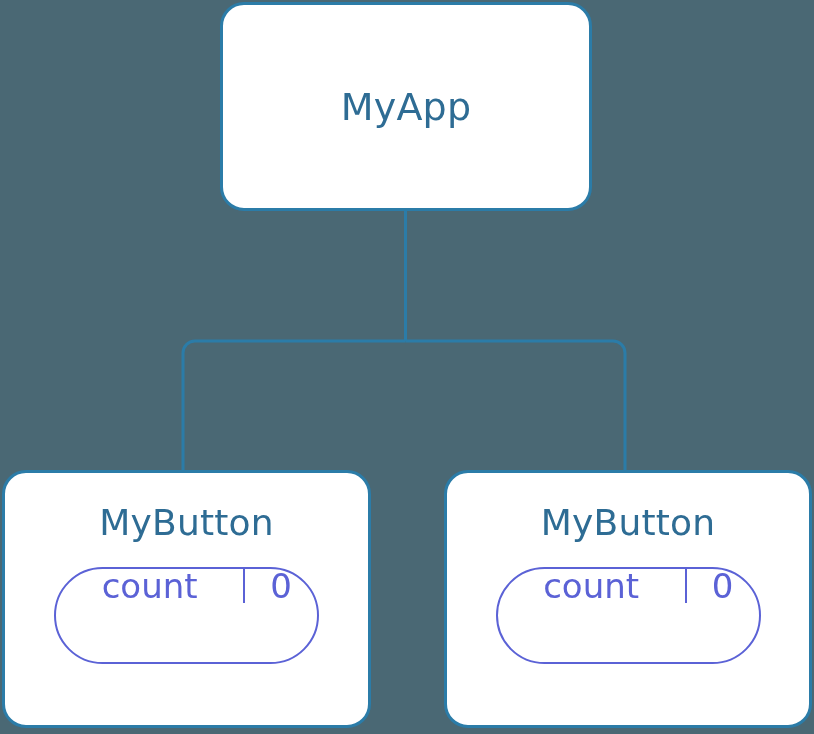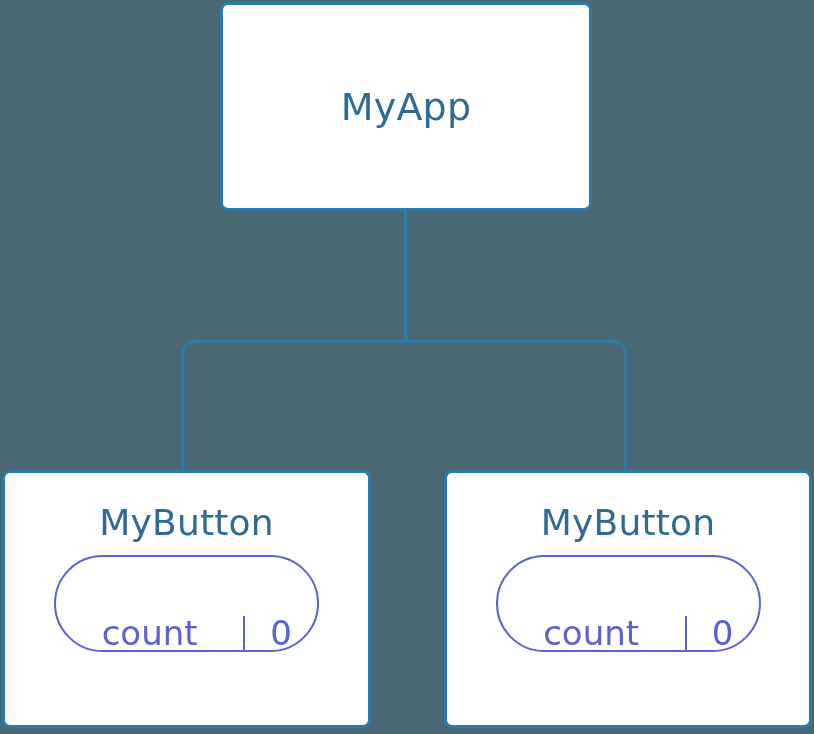--- a/index.html
+++ b/index.html
@@ -28,21 +28,21 @@
     height: 734px;
     pointer-events: none;
   }
 
   
   .node-card {
     position: absolute;
     box-sizing: border-box;
     background: #ffffff;
     border: 3px solid #2b7ca8;
-    border-radius: 8px;
+    border-radius: 24px;
     display: flex;
     flex-direction: column;
     align-items: center;
   }
 
   .node-root {
     left: 220px;
     top: 2px;
     width: 372px;
     height: 209px;
@@ -82,27 +82,27 @@
   .node-child-left .node-title,
   .node-child-right .node-title {
     font-size: 36px;
     margin-top: 32px;
   }
 
   
   .state-pill {
     position: relative;
     box-sizing: border-box;
-    margin-top: 14px;
+    margin-top: 26px;
     width: 265px;
     height: 97px;
     border: 2.5px solid #5b62d6;
     border-radius: 500px;
     display: flex;
-    align-items: flex-end;
+    align-items: flex-start;
     background: transparent;
   }
 
   .pill-key {
     flex: 0 0 72.5%;
     display: flex;
     align-items: center;
     justify-content: center;
     box-sizing: border-box;
     border-right: 2.5px solid #5b62d6;

